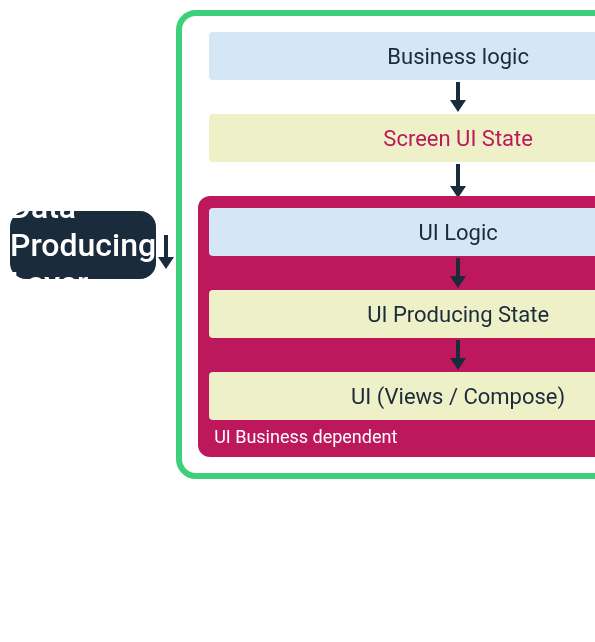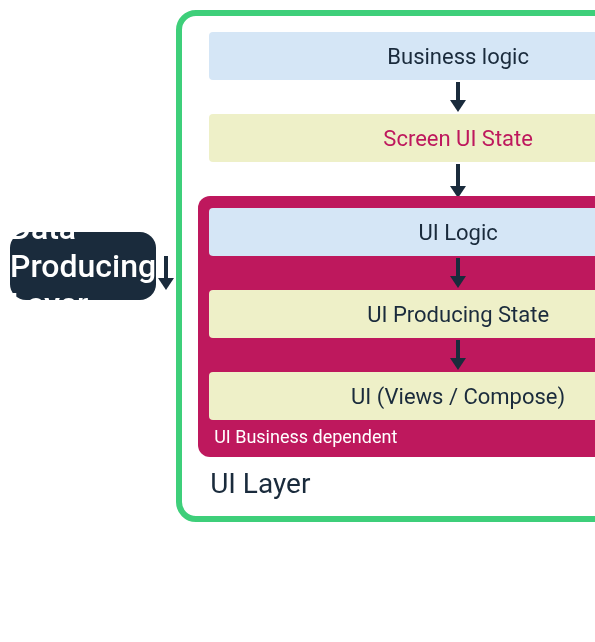--- a/index.html
+++ b/index.html
@@ -126,16 +126,15 @@
           <line x1="10" y1="0" x2="10" y2="20" stroke="#1a2b3c" stroke-width="4"></line>
           <polygon points="2,18 18,18 10,30" fill="#1a2b3c"></polygon>
         </svg>
       </div>
 
       <div class="inner-box" style="background:#eef0c8;color:#1a2b3c;">UI (Views / Compose)</div>
 
       <div class="lifecycle-label" style="color:#ffffff;">UI Business dependent</div>
     </div>
 
-    <div class="ui-layer-label" style="color:#1a2b3c;">UI Layer</div>
   </div>
 
 </div>
 
 </body></html>

